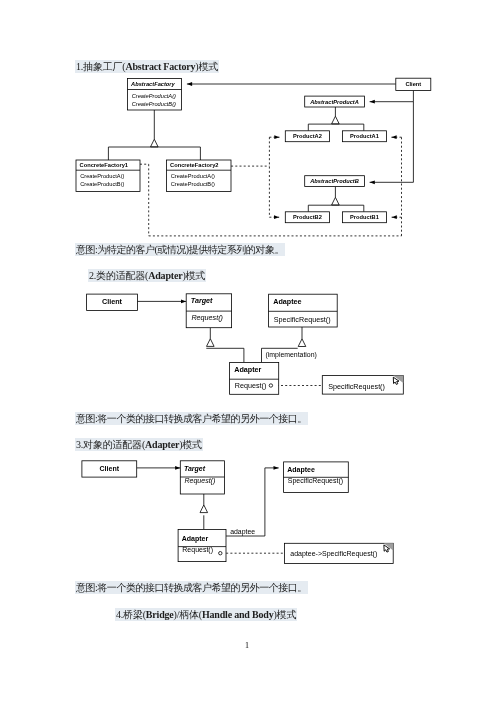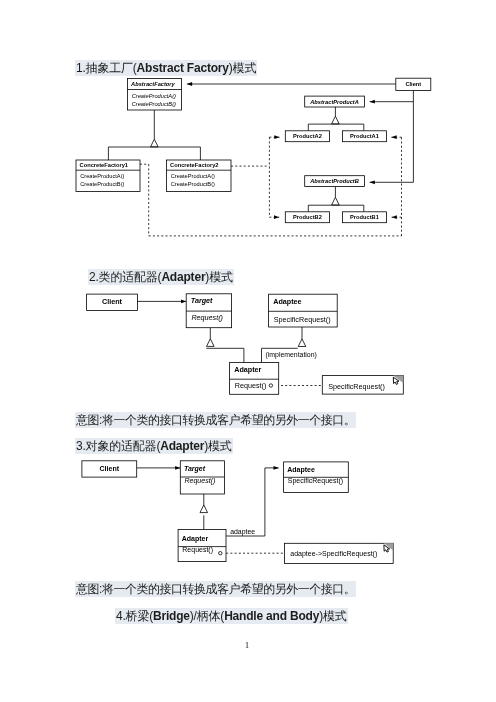--- a/index.html
+++ b/index.html
@@ -1,30 +1,31 @@
 <!DOCTYPE html>
 <html><head>
 <meta charset="utf-8">
 <style>
   html,body{margin:0;padding:0;background:#fff;}
   body{width:496px;height:702px;overflow:hidden;}
   .page{position:relative;width:496px;height:702px;background:#fff;}
-  .line{position:absolute;white-space:nowrap;font-family:Liberation Sans, sans-serif;
-        font-size:12px;color:#1d1d1d;letter-spacing:-0.2px;}
+  .line{position:absolute;white-space:nowrap;font-family:Liberation Serif, serif;
+        font-size:10px;color:#1d1d1d;letter-spacing:-0.2px;}
   .line.intent{letter-spacing:-0.48px;}
   .hl{background:#e5ebf1;padding:1px 1px 1px 1px;}
   .pgnum{position:absolute;font-family:"Liberation Serif",serif;font-size:8px;color:#000;}
   svg{position:absolute;left:0;top:0;overflow:visible;}
   .uml text{font-family:"Liberation Sans",sans-serif;fill:#000;}
 </style>
 </head>
 <body>
 
 <div class="page">
   <div class="line" style="left:75px;top:60px;"><span class="hl"><span>1.抽象工厂(</span><span style="font-weight: bold;">Abstract Factory</span><span>)模式</span></span></div>
+  <div class="line intent" style="left:75px;top:242.7px;"><span class="hl">意图:为特定的客户(或情况)提供特定系列的对象。</span></div>
   <div class="line" style="left:75px;top:268.5px;padding-left:13px;"><span class="hl"><span>2.类的适配器(</span><span style="font-weight: bold;">Adapter</span><span>)模式</span></span></div>
   <div class="line intent" style="left:75px;top:411.5px;"><span class="hl">意图:将一个类的接口转换成客户希望的另外一个接口。</span></div>
   <div class="line" style="left:75px;top:438px;text-align:right;"><span class="hl"><span>3.对象的适配器(</span><span style="font-weight: bold;">Adapter</span><span>)模式</span></span></div>
   <div class="line intent" style="left:75px;top:581.3px;"><span class="hl">意图:将一个类的接口转换成客户希望的另外一个接口。</span></div>
   <div class="line" style="left:75px;top:608px;padding-left:40px;"><span class="hl"><span>4.桥梁(</span><span style="font-weight: bold;">Bridge</span><span>)/柄体(</span><span style="font-weight: bold;">Handle and Body</span><span>)模式</span></span></div>
   <div class="pgnum" style="left:245px;top:641px;">1</div>
 
   <svg class="uml" id="d1" width="496" height="702" viewBox="0 0 496 702">
       <g>
         <path d="M395.8 84 L186.9 84" fill="none" stroke="#000" stroke-width="0.8"></path>

